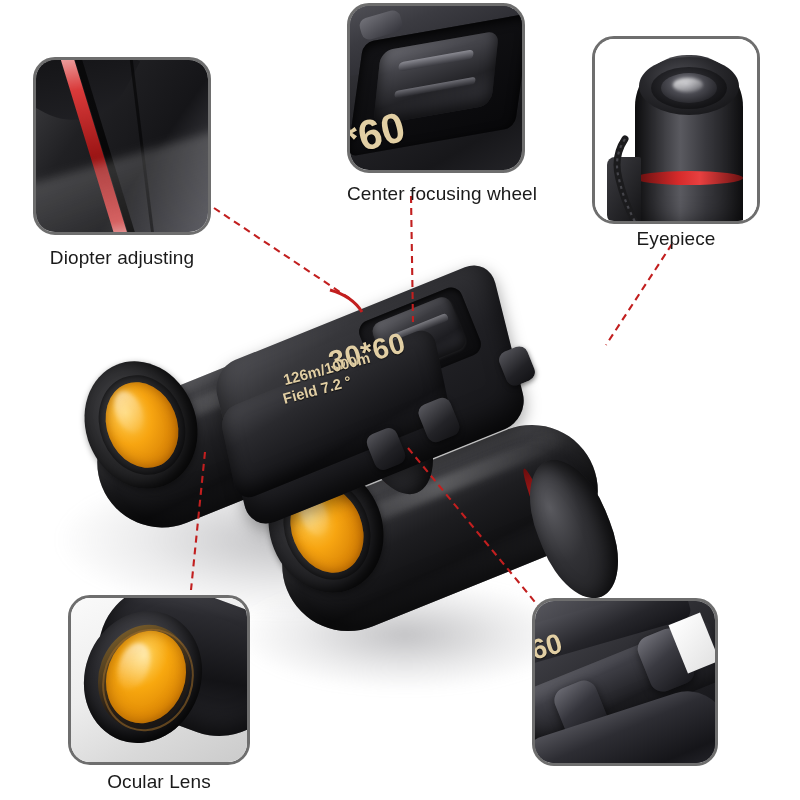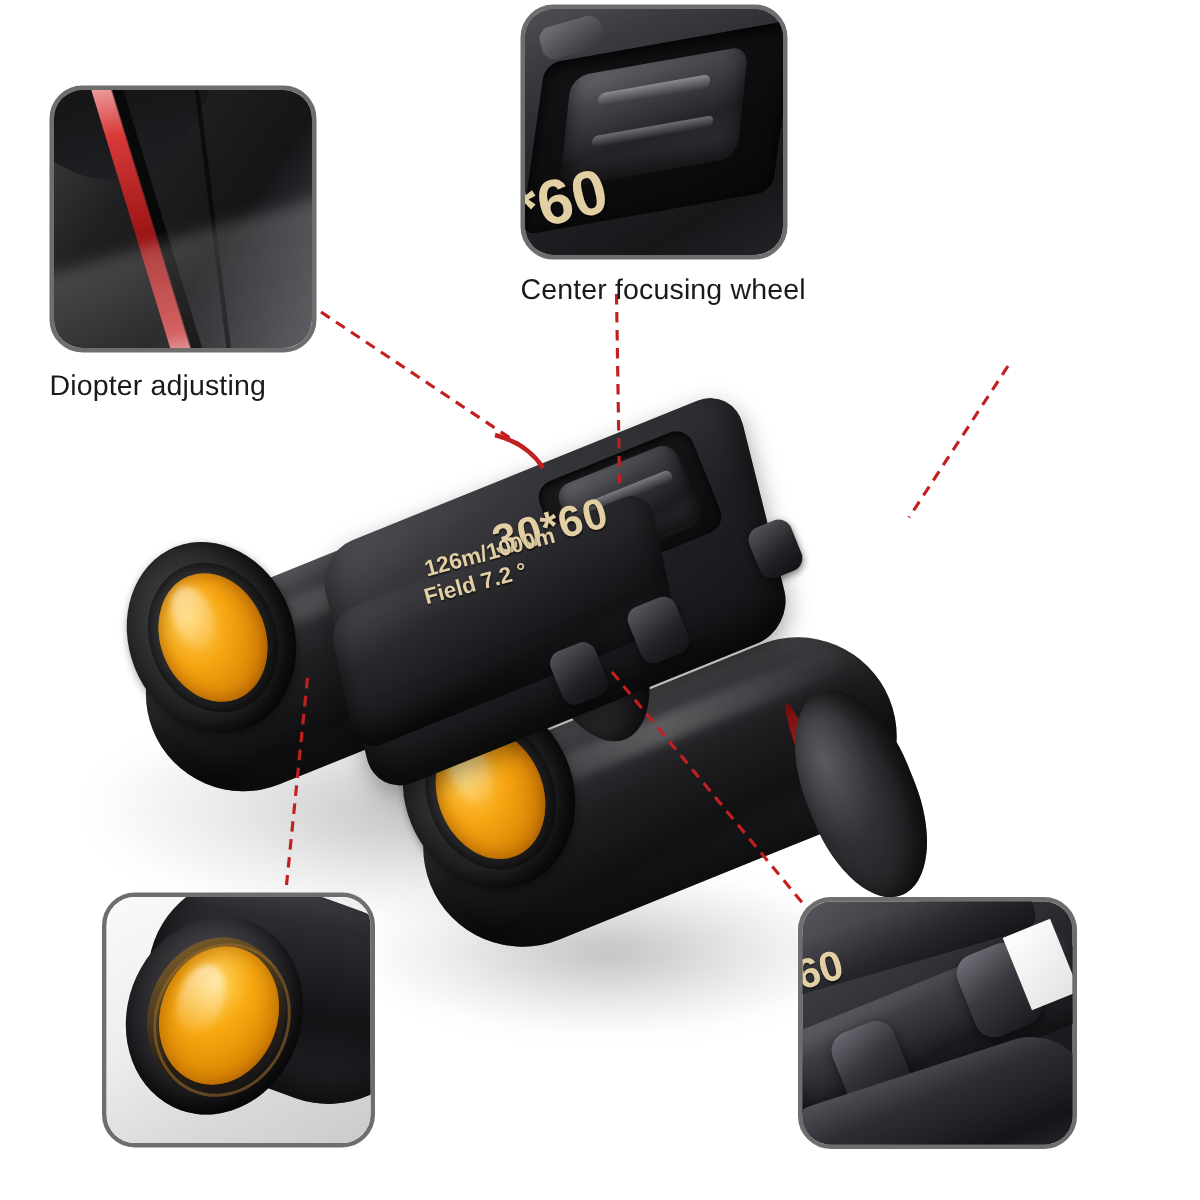--- a/index.html
+++ b/index.html
@@ -28,20 +28,21 @@
     top: 0;
     border: 3px solid #6e6e6e;
     border-radius: 22px;
     overflow: hidden;
     background: #ffffff;
     box-sizing: border-box;
   }
   .callout-label {
     position: absolute;
     width: 100%;
+    text-align: center;
     color: #1a1a1a;
     font-size: 19px;
     letter-spacing: 0.1px;
     white-space: nowrap;
   }
 
   
   .ph {
     position: absolute;
   }
@@ -250,20 +251,53 @@
                   background:linear-gradient(180deg,#6d6d74,#2c2c31);"></div>
       <div class="ph" style="left:10px; top:8px; width:42px; height:22px;
                   transform:rotate(-16deg); border-radius:8px;
                   background:linear-gradient(160deg,#73737a,#33333a);"></div>
       <div class="engrave" style="left:-8px; top:104px; font-size:42px; font-weight:700;
                   transform:rotate(-14deg);">*60</div>
     </div>
     <div class="callout-label" style="top:180px;">Center focusing wheel</div>
   </div>
 
+  <div class="callout" style="left:592px; top:36px; width:168px; height:215px;">
+    <div class="callout-frame" style="width:168px; height:188px;">
+      <div class="ph" style="left:0; top:0; width:168px; height:188px; background:#ffffff;"></div>
+      <div class="ph" style="left:40px; top:16px; width:108px; height:180px;
+                  border-radius:52px 52px 14px 14px;
+                  background:linear-gradient(90deg,#131315 0%,#2e2e32 18%,#5a5a60 42%,#38383d 66%,#141416 100%);
+                  box-shadow: inset 0 -10px 24px rgba(0,0,0,0.6);"></div>
+      <div class="ph" style="left:44px; top:18px; width:100px; height:58px;
+                  border-radius:50%;
+                  background:radial-gradient(ellipse at 42% 35%,#4d4d53 0%,#28282c 45%,#0e0e10 100%);"></div>
+      <div class="ph" style="left:56px; top:28px; width:76px; height:42px;
+                  border-radius:50%;
+                  background:radial-gradient(ellipse at 45% 40%,#3a3a40 0%,#18181b 60%,#050506 100%);"></div>
+      <div class="ph" style="left:66px; top:34px; width:56px; height:30px;
+                  border-radius:50%;
+                  background:radial-gradient(ellipse at 45% 35%,#8e8e96 0%,#4a4a51 40%,#1b1b1f 85%);"></div>
+      <div class="ph" style="left:78px; top:39px; width:30px; height:14px;
+                  border-radius:50%;
+                  background:linear-gradient(160deg,rgba(255,255,255,0.8),rgba(255,255,255,0.05));
+                  filter:blur(1.5px);"></div>
+      <div class="ph" style="left:40px; top:132px; width:108px; height:14px;
+                  border-radius:50%;
+                  background:linear-gradient(90deg,#5e0d0d,#d62a2a 40%,#e84040 60%,#6a1010 100%);"></div>
+      <div class="ph" style="left:12px; top:118px; width:34px; height:66px;
+                  border-radius:8px 2px 2px 8px;
+                  background:linear-gradient(120deg,#3c3c41,#141416);"></div>
+      <svg width="168" height="188" style="position:absolute;left:0;top:0;">
+        <path d="M 30 100 Q 18 118 24 140 Q 30 166 44 190" stroke="#1b1b1d" stroke-width="7" fill="none" stroke-linecap="round"></path>
+        <path d="M 30 100 Q 18 118 24 140 Q 30 166 44 190" stroke="#44444a" stroke-width="2.2" stroke-dasharray="3,4" fill="none"></path>
+      </svg>
+    </div>
+    <div class="callout-label" style="top:192px;">Eyepiece</div>
+  </div>
 
   <div class="callout" style="left:68px; top:595px; width:182px; height:200px;">
     <div class="callout-frame" style="width:182px; height:170px;">
       <div class="ph" style="left:0; top:0; width:182px; height:170px;
                   background:linear-gradient(150deg,#fafafa 0%,#ededed 40%,#d9d9d9 70%,#c9c9c9 100%);"></div>
       <div class="ph" style="left:26px; top:-4px; width:190px; height:132px;
                   border-radius:66px; transform:rotate(20deg);
                   background:linear-gradient(170deg,#4e4e54 0%,#2b2b30 22%,#131316 60%,#2a2a2f 100%);
                   box-shadow: inset 0 -10px 22px rgba(0,0,0,0.7);"></div>
       <div class="ph" style="left:14px; top:12px; width:116px; height:134px;
@@ -278,20 +312,21 @@
                   background:radial-gradient(ellipse at 38% 30%,#ffd662 0%,#f8a80f 35%,#e08a05 70%,#a35c02 100%);
                   box-shadow: inset 0 0 14px rgba(120,60,0,0.5);"></div>
       <div class="ph" style="left:48px; top:44px; width:30px; height:48px;
                   border-radius:50%; transform:rotate(20deg);
                   background:linear-gradient(160deg,rgba(255,255,255,0.6),rgba(255,255,255,0.02));
                   filter:blur(2px);"></div>
       <div class="ph" style="left:32px; top:30px; width:86px; height:100px;
                   border-radius:50%; transform:rotate(20deg);
                   border:2px solid rgba(160,110,40,0.55);"></div>
     </div>
+    <div class="callout-label" style="top:176px;">Ocular Lens</div>
   </div>
 
   <div class="callout" style="left:532px; top:598px; width:186px; height:200px;">
     <div class="callout-frame" style="width:186px; height:168px;">
       <div class="ph" style="left:-10px; top:-10px; width:210px; height:190px;
                   background:linear-gradient(145deg,#5f5f66 0%,#3d3d43 22%,#232327 52%,#16161a 78%,#33333a 100%);"></div>
       <div class="ph" style="left:-16px; top:52px; width:210px; height:64px;
                   transform:rotate(-22deg); border-radius:18px;
                   background:linear-gradient(175deg,#6a6a72 0%,#3e3e45 26%,#1d1d21 68%,#2b2b31 100%);
                   box-shadow: inset 0 -8px 18px rgba(0,0,0,0.7);"></div>

